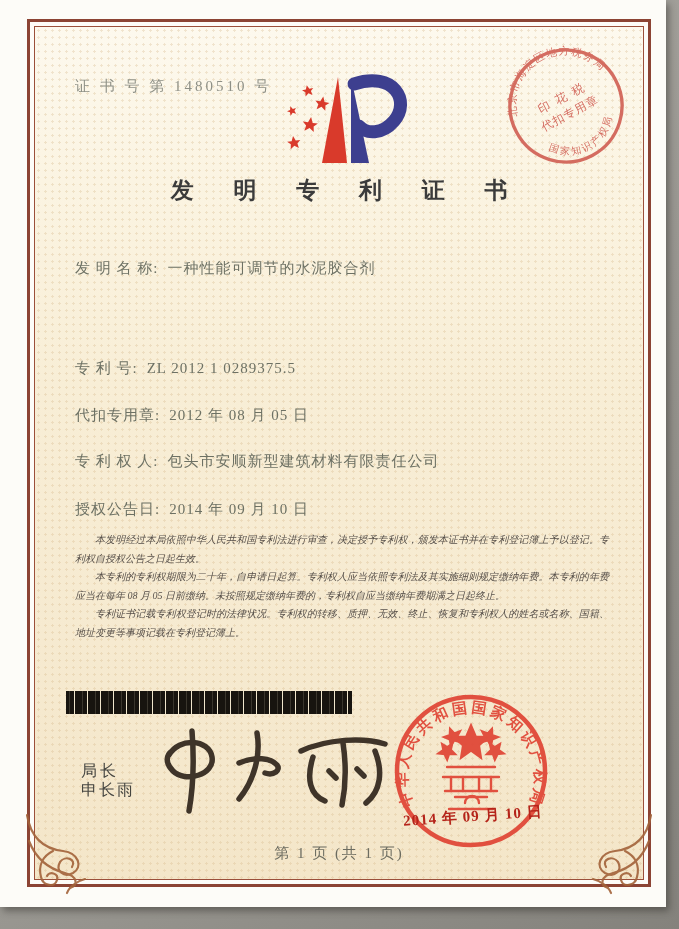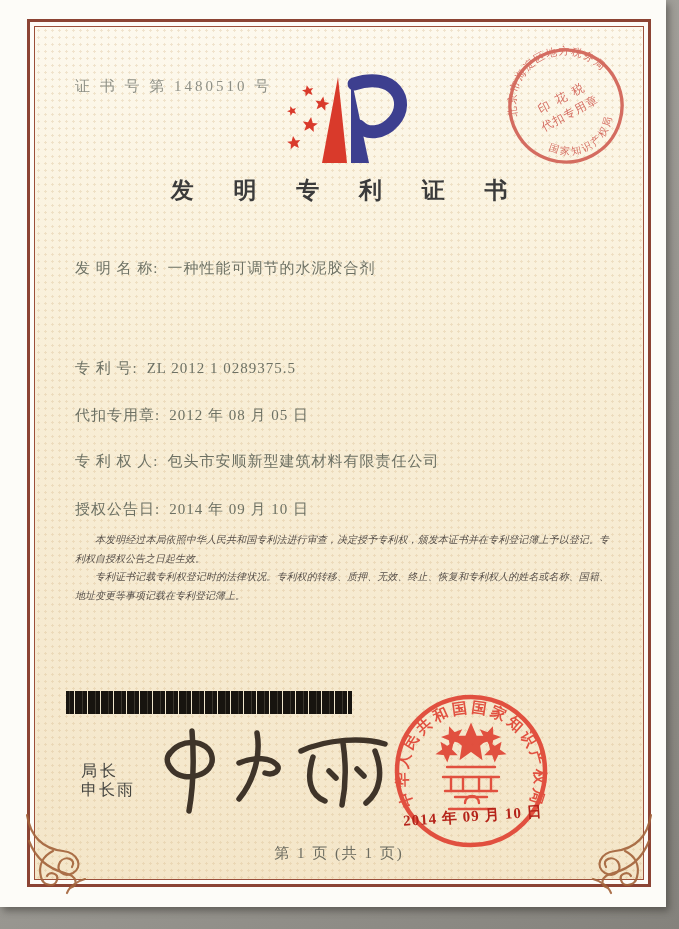--- a/index.html
+++ b/index.html
@@ -164,20 +164,21 @@
       </div>
       <div class="field f5">
         <span class="flabel">专 利 权 人:</span><span class="fvalue">包头市安顺新型建筑材料有限责任公司</span>
       </div>
       <div class="field f6">
         <span class="flabel">授权公告日:</span><span class="fvalue">2014 年 09 月 10 日</span>
       </div>
 
       <div class="body-text">
         <p>本发明经过本局依照中华人民共和国专利法进行审查，决定授予专利权，颁发本证书并在专利登记簿上予以登记。专利权自授权公告之日起生效。</p>
+        <p>本专利的专利权期限为二十年，自申请日起算。专利权人应当依照专利法及其实施细则规定缴纳年费。本专利的年费应当在每年 08 月 05 日前缴纳。未按照规定缴纳年费的，专利权自应当缴纳年费期满之日起终止。</p>
         <p>专利证书记载专利权登记时的法律状况。专利权的转移、质押、无效、终止、恢复和专利权人的姓名或名称、国籍、地址变更等事项记载在专利登记簿上。</p>
       </div>
 
       <div class="barcode"></div>
 
       <div class="signer-title">局长</div>
       <div class="signer-name">申长雨</div>
 
       <svg class="signature" viewBox="0 0 244 104">
         <g fill="none" stroke="#3f3429" stroke-width="5.5" stroke-linecap="round" stroke-linejoin="round">

